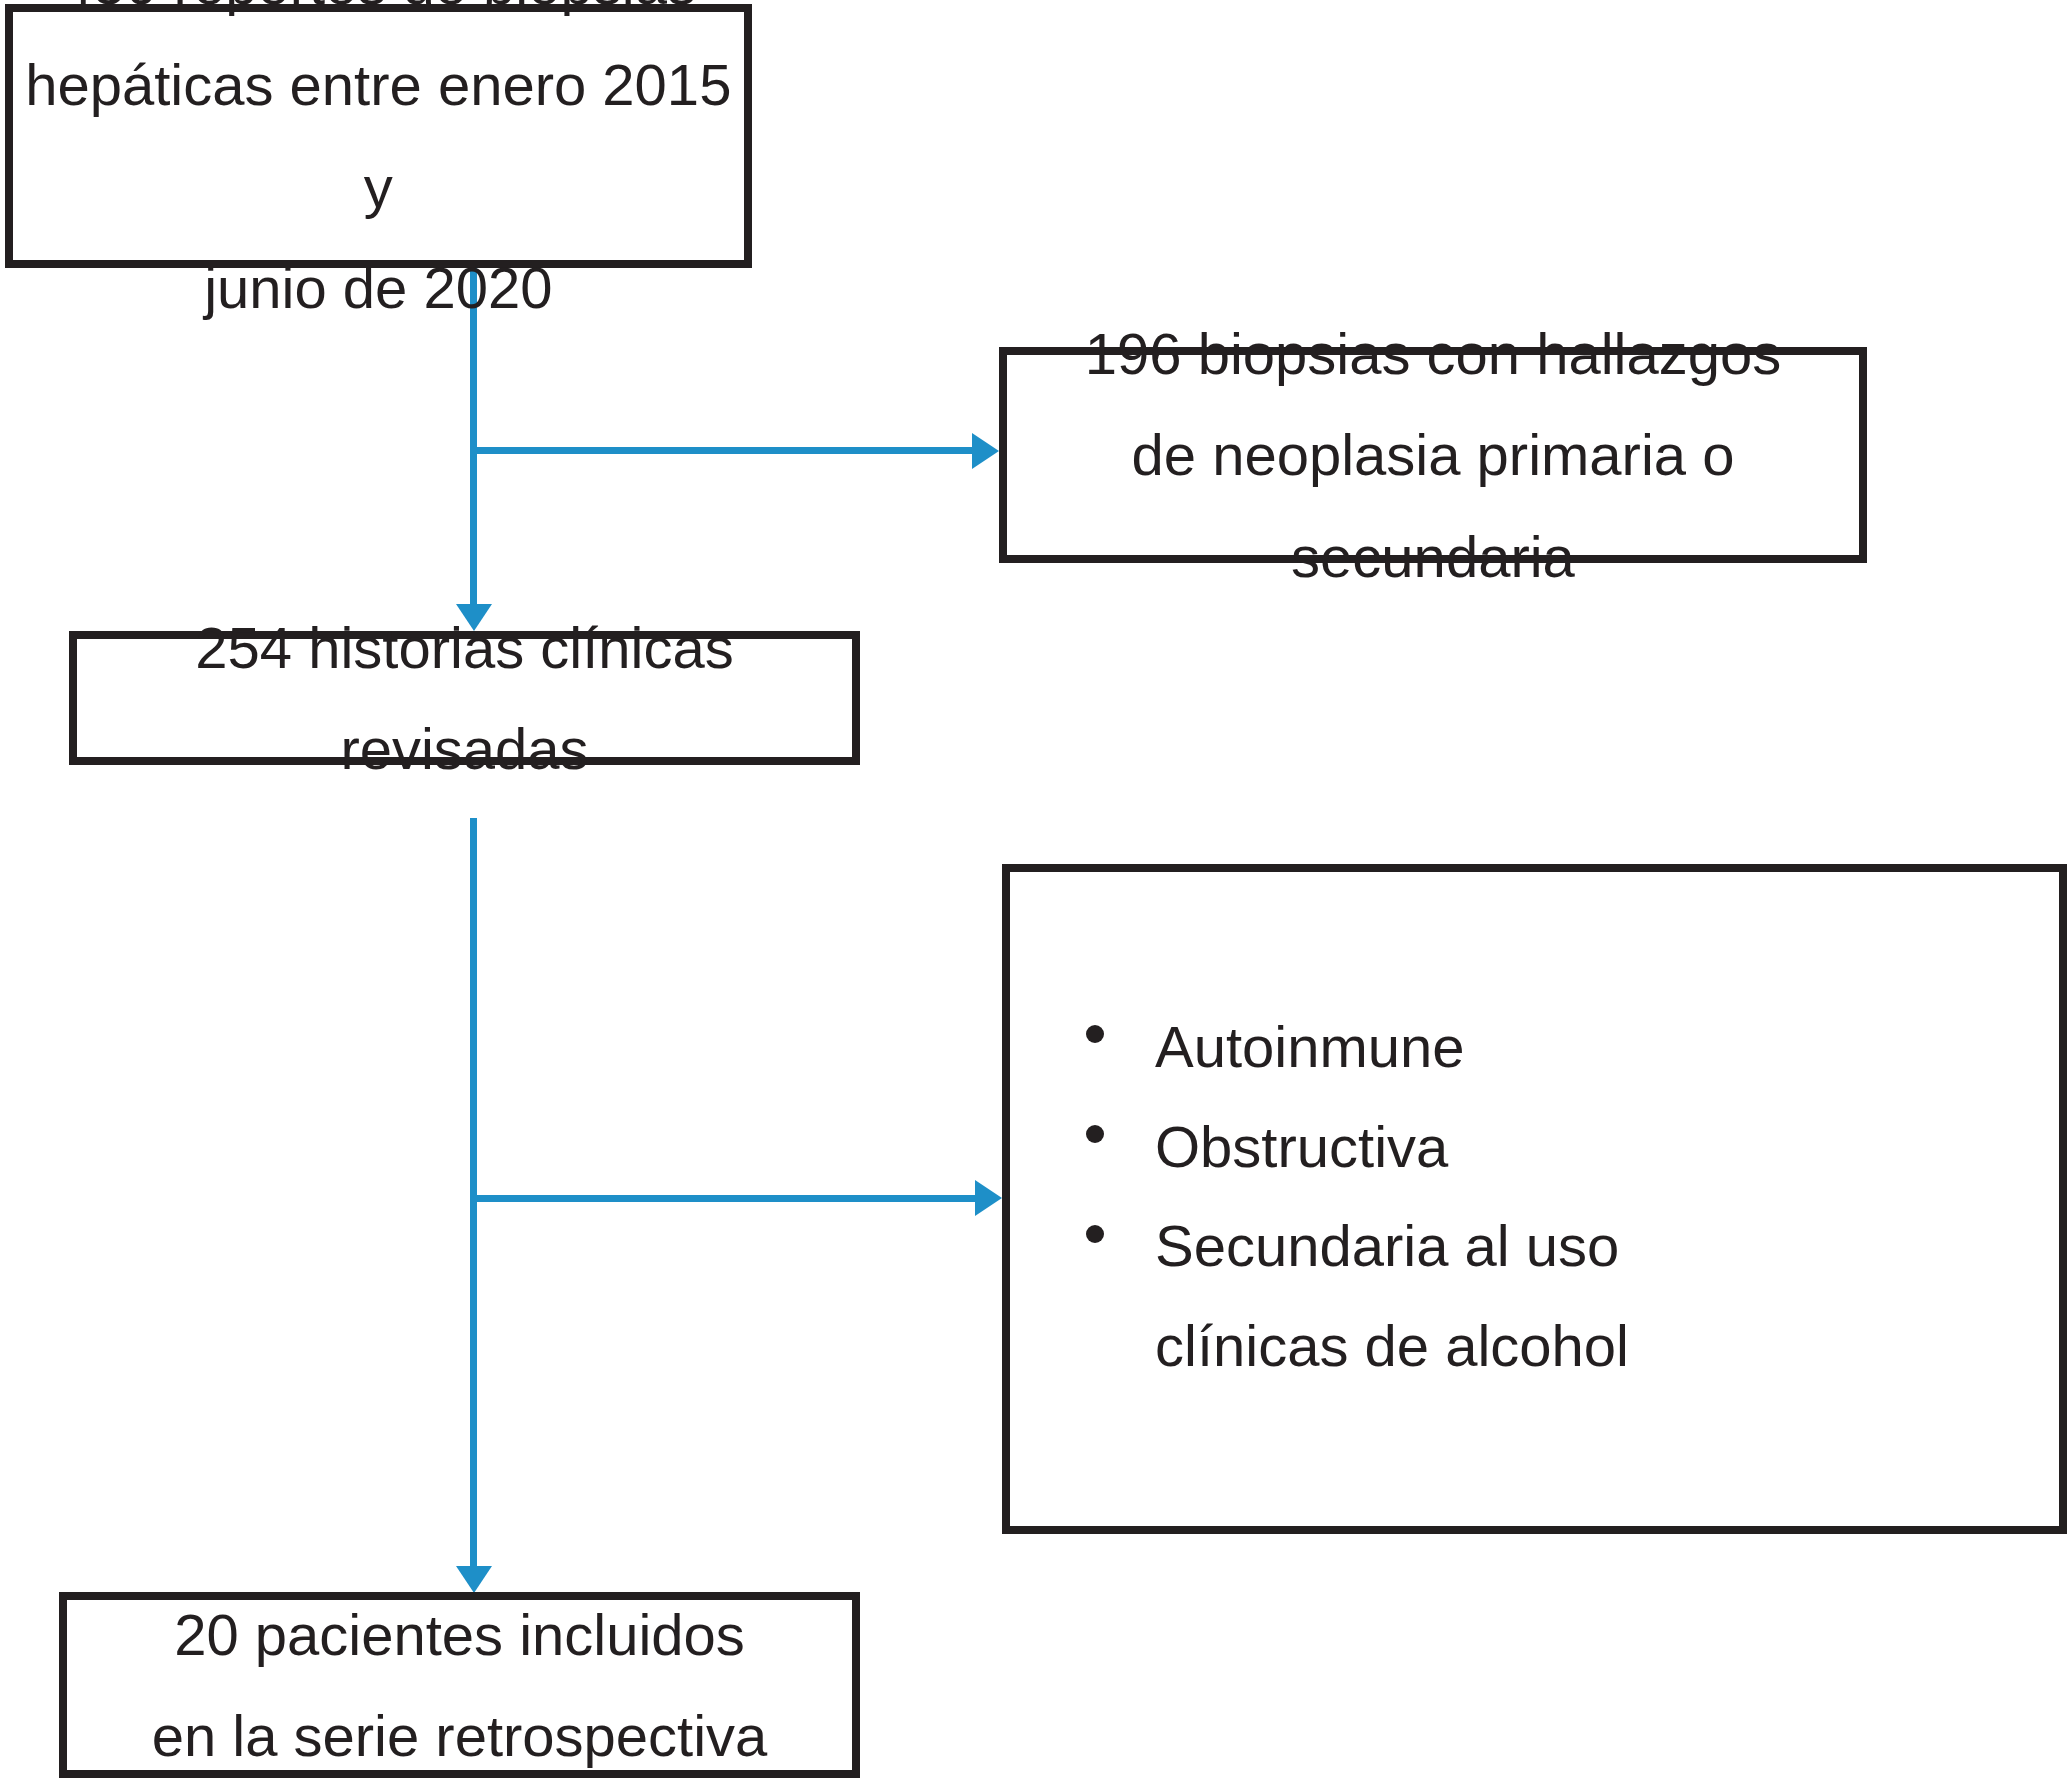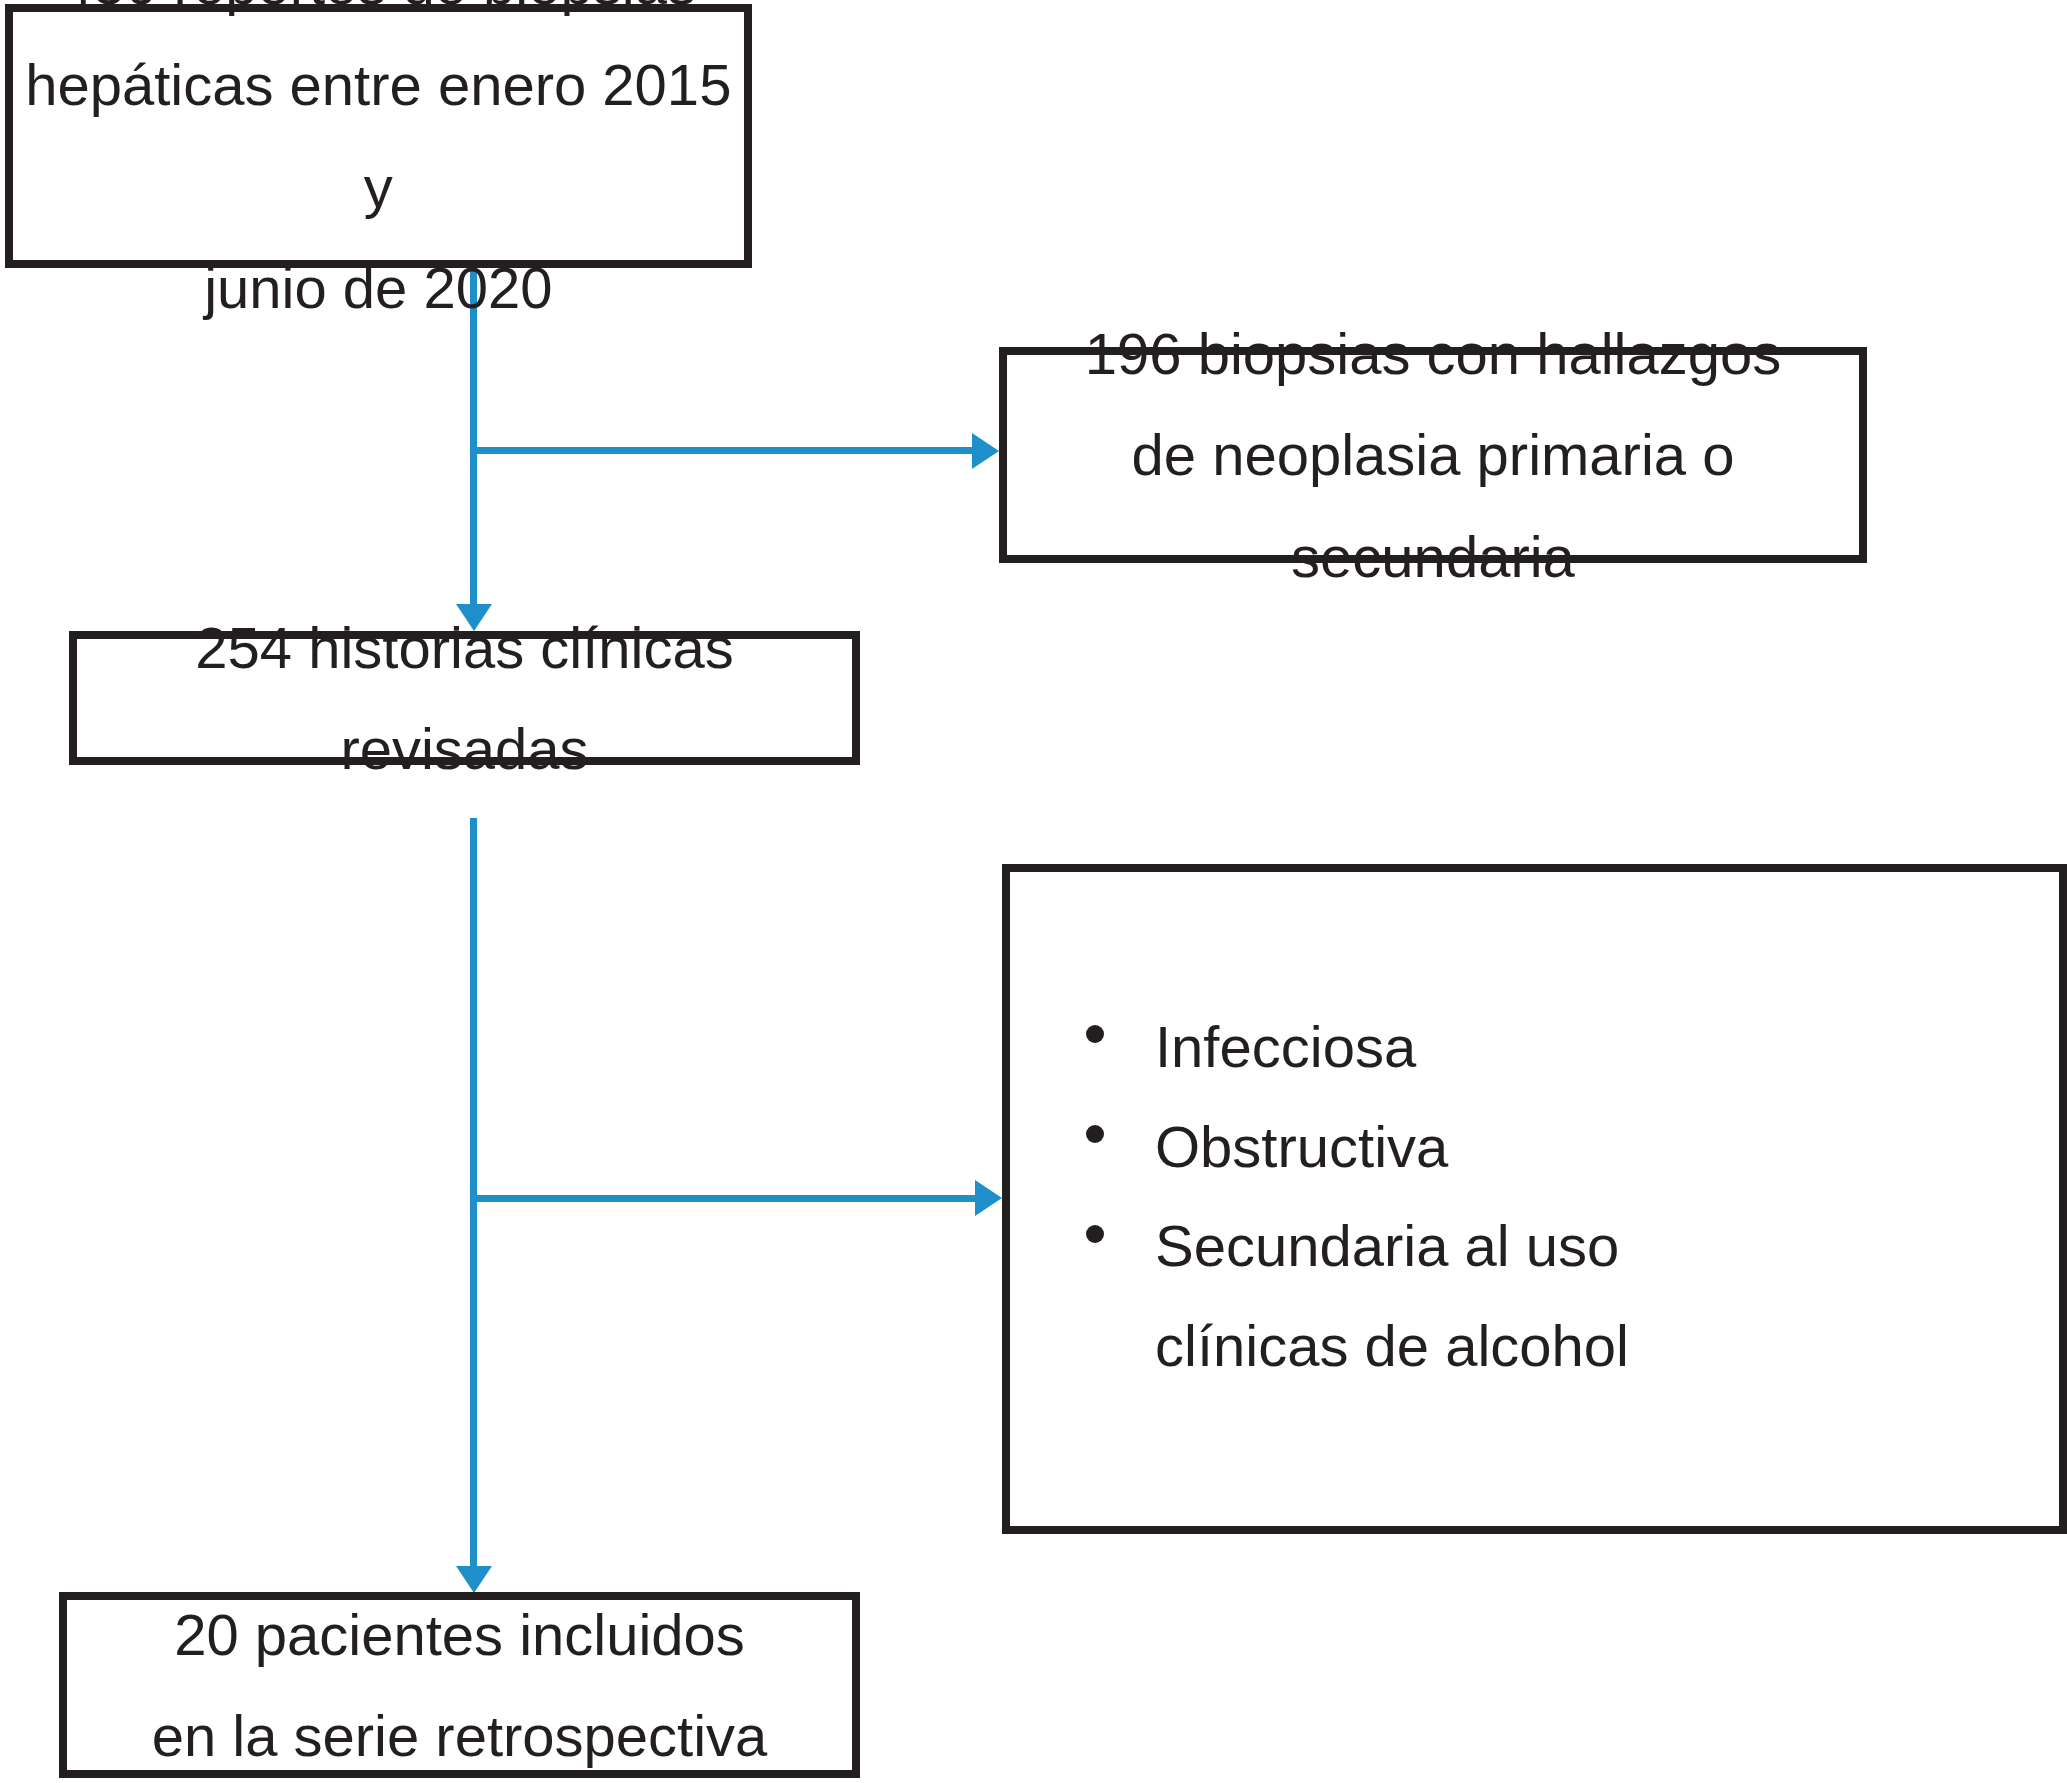--- a/index.html
+++ b/index.html
@@ -126,21 +126,21 @@
 de neoplasia primaria o
 secundaria</span>
   </div>
 
   <div class="box box-records">
     <span>254 historias clínicas
 revisadas</span>
   </div>
 
   <div class="box box-exclusion">
-    <ul><li>Infecciosa</li><li>Obstructiva</li><li>Secundaria al uso clínicas de alcohol</li></ul>
+    <ul><li>Autoinmune</li><li>Obstructiva</li><li>Secundaria al uso clínicas de alcohol</li></ul>
   </div>
 
   <div class="box box-included">
     <span>20 pacientes incluidos
 en la serie retrospectiva</span>
   </div>
 
 </div>
 
 

